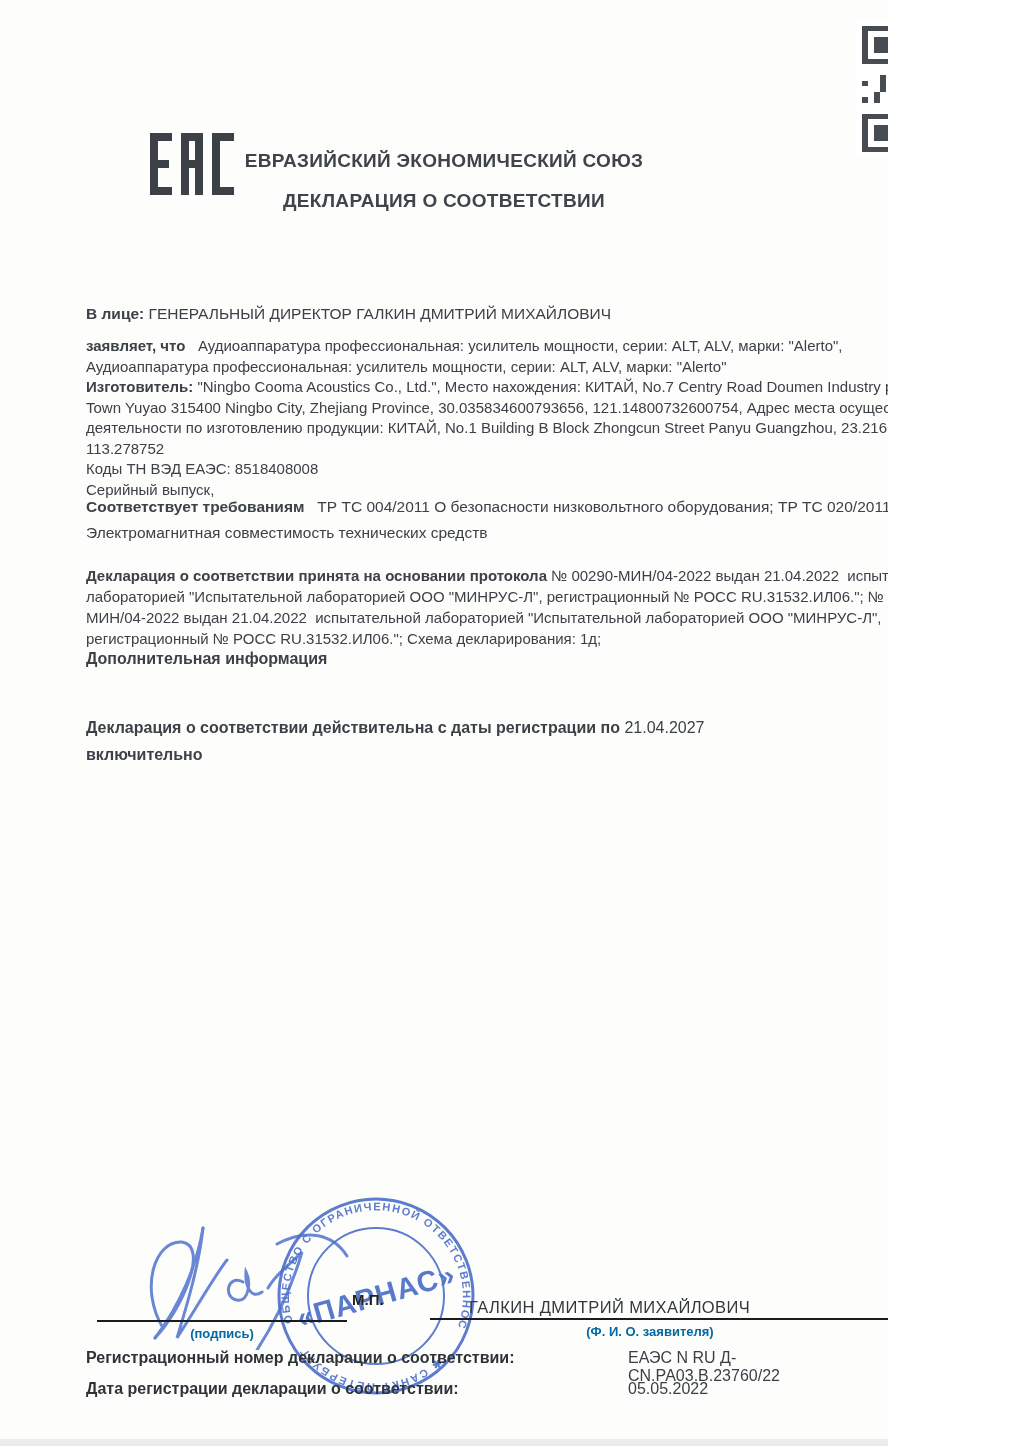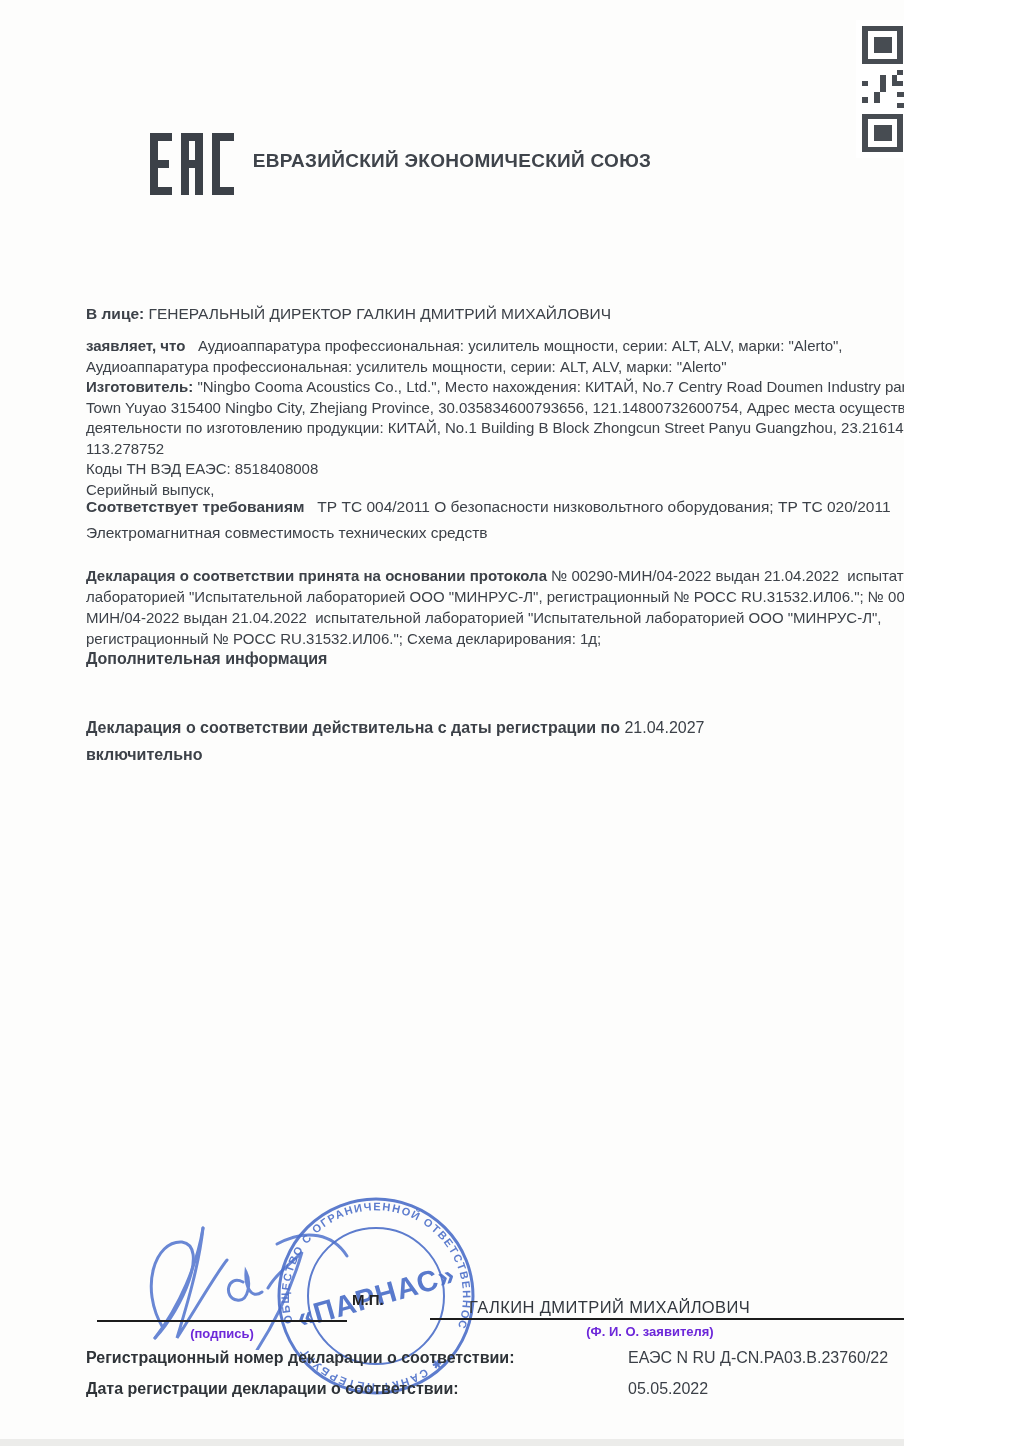--- a/index.html
+++ b/index.html
@@ -1,39 +1,38 @@
 <!DOCTYPE html>
 <html><head>
 <meta charset="utf-8">
 <style>
   html,body{margin:0;padding:0;}
   .page{
     position:relative; width:888px; height:1446px;
     background:#fdfdfc; overflow:hidden;
     font-family:"Liberation Sans", sans-serif;
     color:#3c4148;
-    padding-left:16px;
   }
   .abs{position:absolute;}
   .b{font-weight:bold;}
   .center{text-align:center;}
   .title1{left:0; right:0; top:150px; font-size:19px; font-weight:bold; color:#3f444b; letter-spacing:.3px;}
   .title2{left:0; right:0; top:190px; font-size:19px; font-weight:bold; color:#3f444b; letter-spacing:.3px;}
   .para{left:86px; width:878px; font-size:15.5px; line-height:23px; color:#3c4148;}
   #p-applicant{top:231px;}
   #p-person{top:302px;}
   #p-declares{top:336px; font-size:15px; line-height:20.5px;}
   #p-compliance{top:494px; line-height:26px;}
   #p-basis{top:565px; font-size:15px; line-height:21px;}
   #p-additional{top:647px; font-size:16px;}
   #p-validity{top:714px; font-size:16px; line-height:27px;}
   .rule{height:2px; background:#1c1c1c;}
   .sig-rule{left:97px; top:1320px; width:250px;}
   .name-rule{left:430px; top:1318px; width:517px;}
-  .under-label{font-size:13px; font-weight:bold; color:#6d28d9;}
+  .under-label{font-size:13px; font-weight:bold; color:#0369a1;}
   .mp{left:352px; top:1291px; font-size:15px; font-weight:bold; color:#222;}
   .fio-name{left:445px; top:1298px; font-size:16.5px; color:#33383f; letter-spacing:.4px;margin-left:24px;}
   .foot-label{left:86px; font-size:16px; font-weight:bold; color:#2e3338;}
   .foot-value{left:628px; font-size:16px; color:#3a3f46;}
   .row-reg{top:1349px;}
   .row-date{top:1380px;}
   .bottom-strip{left:0; right:0; bottom:0; height:7px; background:#ececea;}
   svg text{font-family:"Liberation Sans", sans-serif;}
 </style>
 </head>
@@ -308,20 +307,21 @@
       <rect x="31" y="0" width="22" height="8"></rect>
       <rect x="31" y="27" width="22" height="8"></rect>
 
       <rect x="62" y="0" width="8" height="62"></rect>
       <rect x="62" y="0" width="22" height="8"></rect>
       <rect x="62" y="54" width="22" height="8"></rect>
     </g>
   </svg>
 
   <div class="abs center title1">ЕВРАЗИЙСКИЙ ЭКОНОМИЧЕСКИЙ СОЮЗ</div>
+  <div class="abs center title2">ДЕКЛАРАЦИЯ О СООТВЕТСТВИИ</div>
 
   <div class="abs para" id="p-person"><span class="b">В лице: </span><span>ГЕНЕРАЛЬНЫЙ ДИРЕКТОР ГАЛКИН ДМИТРИЙ МИХАЙЛОВИЧ</span></div>
   <div class="abs para" id="p-declares"><span class="b">заявляет, что</span><span>&nbsp;&nbsp; Аудиоаппаратура профессиональная: усилитель мощности, серии: ALT, ALV, марки: "Alerto", Аудиоаппаратура профессиональная: усилитель мощности, серии: ALT, ALV, марки: "Alerto"</span><br><span class="b">Изготовитель: </span><span>"Ningbo Cooma Acoustics Co., Ltd.", Место нахождения: КИТАЙ, No.7 Centry Road Doumen Industry park Mazhu Town Yuyao 315400 Ningbo City, Zhejiang Province, 30.035834600793656, 121.14800732600754, Адрес места осуществления деятельности по изготовлению продукции: КИТАЙ, No.1 Building B Block Zhongcun Street Panyu Guangzhou, 23.216146, 113.278752</span><br><span>Коды ТН ВЭД ЕАЭС: 8518408008</span><br><span>Серийный выпуск,</span></div>
   <div class="abs para" id="p-compliance"><span class="b">Соответствует требованиям</span><span>&nbsp;&nbsp; ТР ТС 004/2011 О безопасности низковольтного оборудования; ТР ТС 020/2011 Электромагнитная совместимость технических средств</span></div>
   <div class="abs para" id="p-basis"><span class="b">Декларация о соответствии принята на основании протокола </span><span>№ 00290-МИН/04-2022 выдан 21.04.2022&nbsp; испытательной лабораторией "Испытательной лабораторией ООО "МИНРУС-Л", регистрационный № РОСС RU.31532.ИЛ06."; № 00289-МИН/04-2022 выдан 21.04.2022&nbsp; испытательной лабораторией "Испытательной лабораторией ООО "МИНРУС-Л", регистрационный № РОСС RU.31532.ИЛ06."; Схема декларирования: 1д;</span></div>
   <div class="abs para" id="p-additional"><span class="b">Дополнительная информация</span></div>
   <div class="abs para" id="p-validity"><span class="b">Декларация о соответствии действительна с даты регистрации по </span><span>21.04.2027</span><br><span class="b">включительно</span></div>
 
   <svg class="abs" style="left:125px; top:1210px;" width="250" height="140" viewBox="0 0 250 140">
     <g fill="none" stroke="#5577cf" stroke-width="3" stroke-linecap="round" opacity="0.88">

